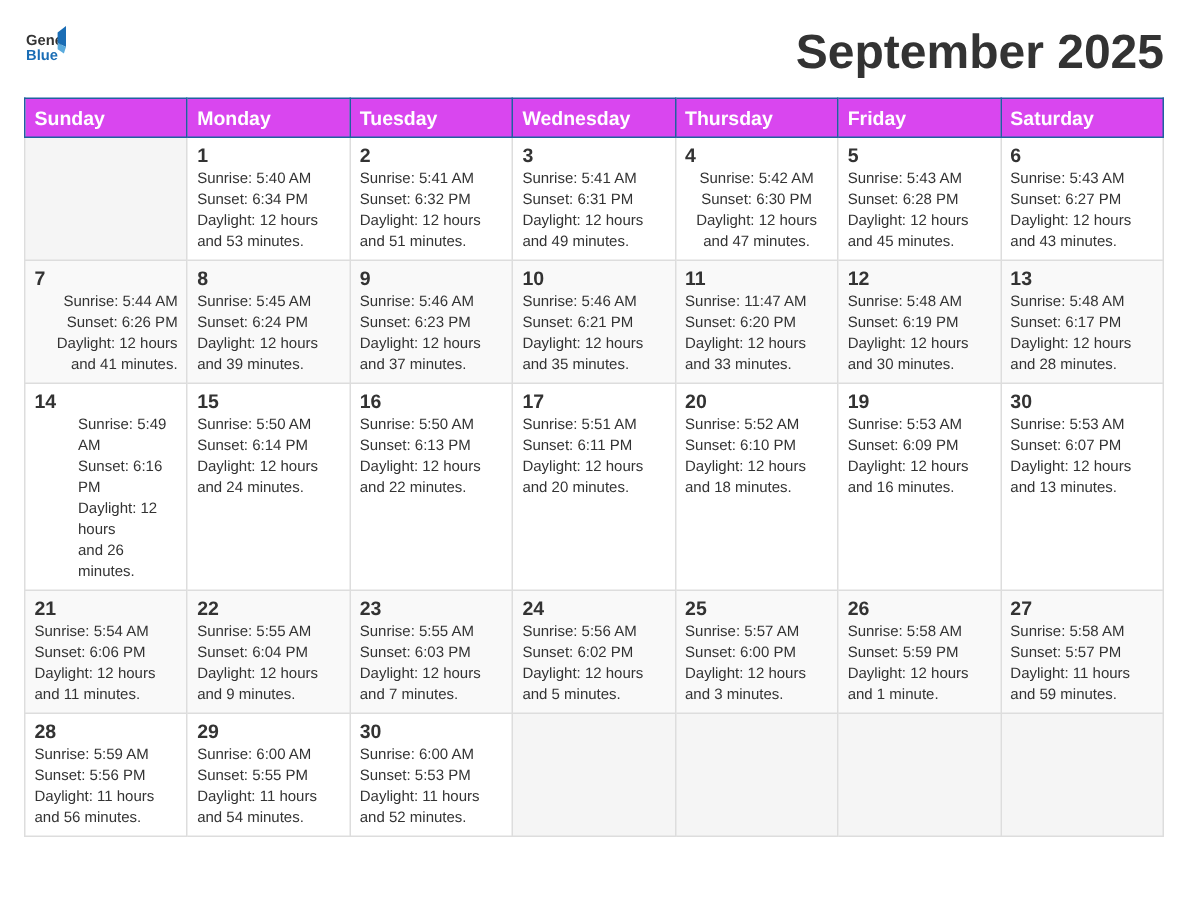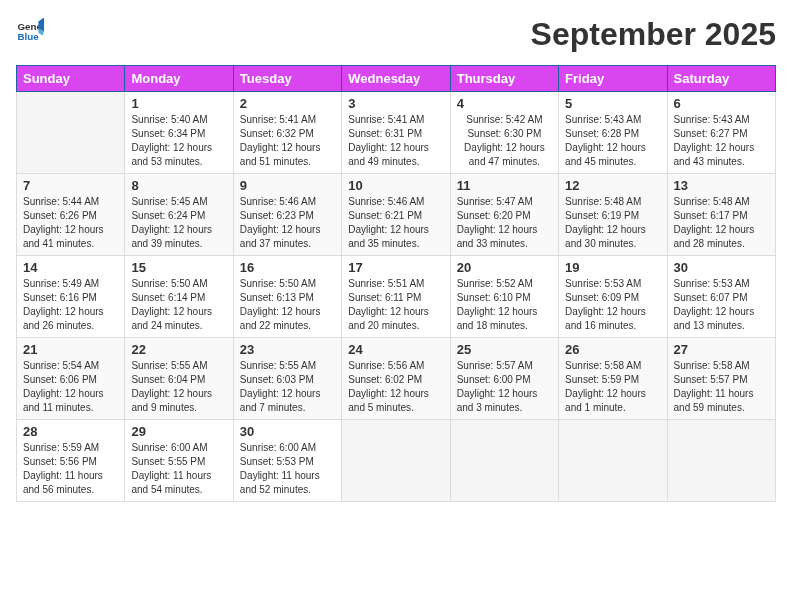--- a/index.html
+++ b/index.html
@@ -149,21 +149,21 @@
           <span class="day-number">6</span>
           <div class="day-info" style="white-space: pre-line;">Sunrise: 5:43 AM
 Sunset: 6:27 PM
 Daylight: 12 hours
 and 43 minutes.</div>
         </td>
       </tr>
       <tr>
         <td>
           <span class="day-number">7</span>
-          <div class="day-info" style="white-space: pre-line;">Sunrise: 5:44 AM
+          <div class="day-info" style="white-space: pre-line; text-align: right;">Sunrise: 5:44 AM
 Sunset: 6:26 PM
 Daylight: 12 hours
 and 41 minutes.</div>
         </td>
         <td>
           <span class="day-number">8</span>
           <div class="day-info" style="white-space: pre-line;">Sunrise: 5:45 AM
 Sunset: 6:24 PM
 Daylight: 12 hours
 and 39 minutes.</div>
@@ -177,21 +177,21 @@
         </td>
         <td>
           <span class="day-number">10</span>
           <div class="day-info" style="white-space: pre-line;">Sunrise: 5:46 AM
 Sunset: 6:21 PM
 Daylight: 12 hours
 and 35 minutes.</div>
         </td>
         <td>
           <span class="day-number">11</span>
-          <div class="day-info" style="white-space: pre-line;">Sunrise: 5:47 AM
+          <div class="day-info" style="white-space: pre-line;">Sunrise: 11:47 AM
 Sunset: 6:20 PM
 Daylight: 12 hours
 and 33 minutes.</div>
         </td>
         <td>
           <span class="day-number">12</span>
           <div class="day-info" style="white-space: pre-line;">Sunrise: 5:48 AM
 Sunset: 6:19 PM
 Daylight: 12 hours
 and 30 minutes.</div>
@@ -200,21 +200,21 @@
           <span class="day-number">13</span>
           <div class="day-info" style="white-space: pre-line;">Sunrise: 5:48 AM
 Sunset: 6:17 PM
 Daylight: 12 hours
 and 28 minutes.</div>
         </td>
       </tr>
       <tr>
         <td>
           <span class="day-number">14</span>
-          <div class="day-info" style="white-space: pre-line;">Sunrise: 5:49 AM
+          <div class="day-info" style="white-space: pre-line; margin-left: 29px;">Sunrise: 5:49 AM
 Sunset: 6:16 PM
 Daylight: 12 hours
 and 26 minutes.</div>
         </td>
         <td>
           <span class="day-number">15</span>
           <div class="day-info" style="white-space: pre-line;">Sunrise: 5:50 AM
 Sunset: 6:14 PM
 Daylight: 12 hours
 and 24 minutes.</div>

